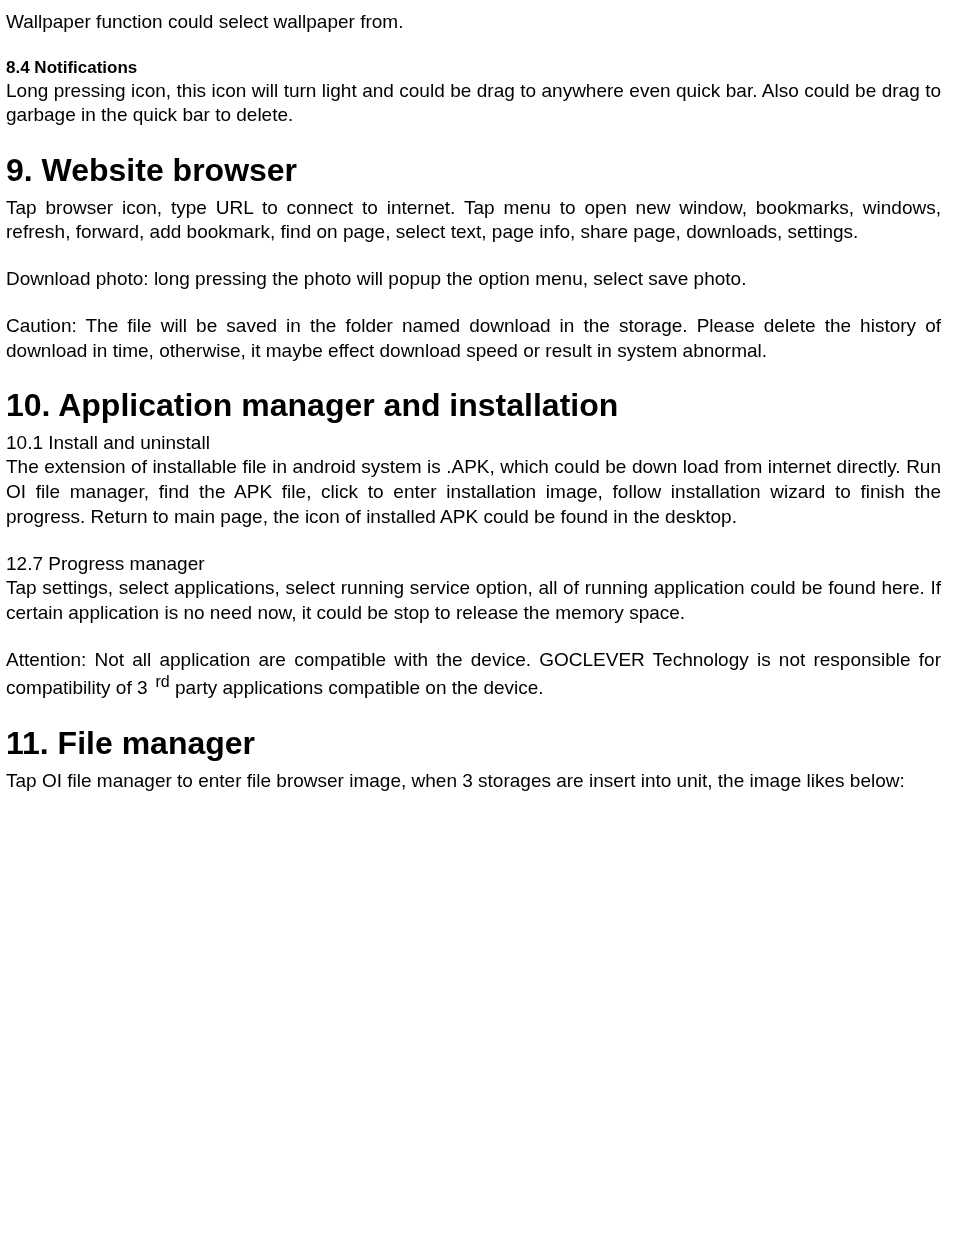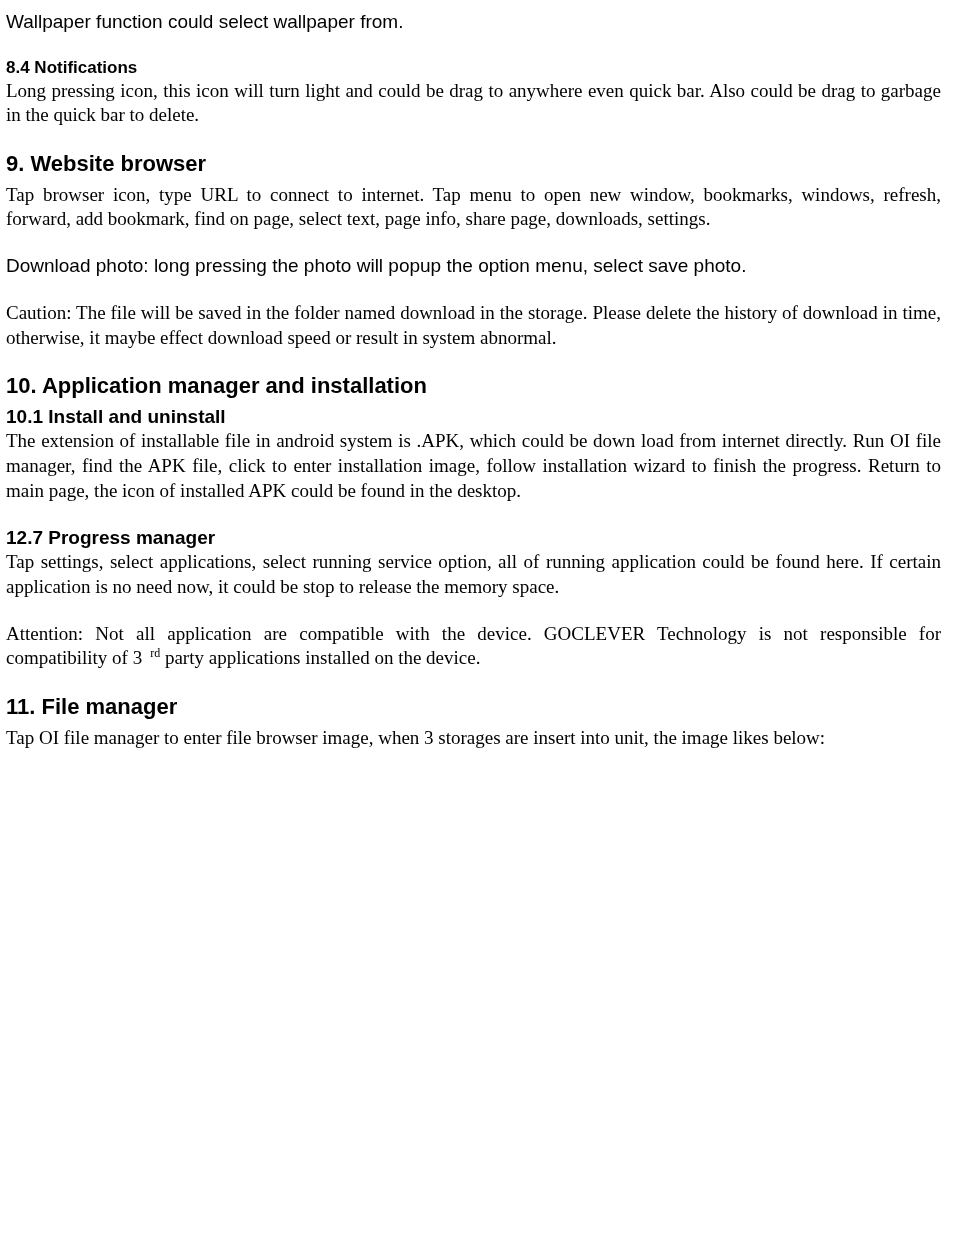--- a/index.html
+++ b/index.html
@@ -10,38 +10,37 @@
     margin: 0;
     padding: 10px 6px 20px 6px;
     width: 948px;
     background: #fff;
   }
   .para {
     margin: 0 13px 22px 0;
   }
   .justify {
     text-align: justify;
-    font-family: Liberation Serif, serif;
   }
   h2 {
-    font-size: 22px;
+    font-size: 32px;
     font-weight: bold;
     margin: 22px 0 4px 0;
   }
   h3 {
     font-size: 17px;
     font-weight: bold;
     margin: 0;
     display: block;
   }
   .subhead {
-    font-weight: bold;
+    font-weight: normal;
   }
   .sup {
-    font-size: 12px;
+    font-size: 16px;
     vertical-align: super;
     padding-left: 8px;
   }
 </style>
 </head>
 <body>
 
 <p class="para">Wallpaper function could select wallpaper from.</p>
 
 <div>
@@ -66,17 +65,17 @@
 
 <div>
 </div>
 
 <div>
   <span class="subhead">12.7 Progress manager</span>
   <p class="para justify">Tap settings, select applications, select running service option, all of running application could be found here. If certain application is no need now, it could be stop to release the memory space.</p>
 </div>
 
 <p class="para justify">
-  <span>Attention: Not all application are compatible with the device. GOCLEVER Technology is not responsible for compatibility of 3</span><span class="sup">rd</span><span> party applications installed on the device.</span>
+  <span>Attention: Not all application are compatible with the device. GOCLEVER Technology is not responsible for compatibility of 3</span><span class="sup">rd</span><span> party applications compatible on the device.</span>
 </p>
 
 <h2>11. File manager</h2>
 <p class="para justify">Tap OI file manager to enter file browser image, when 3 storages are insert into unit, the image likes below:</p>
 
 </body></html>

